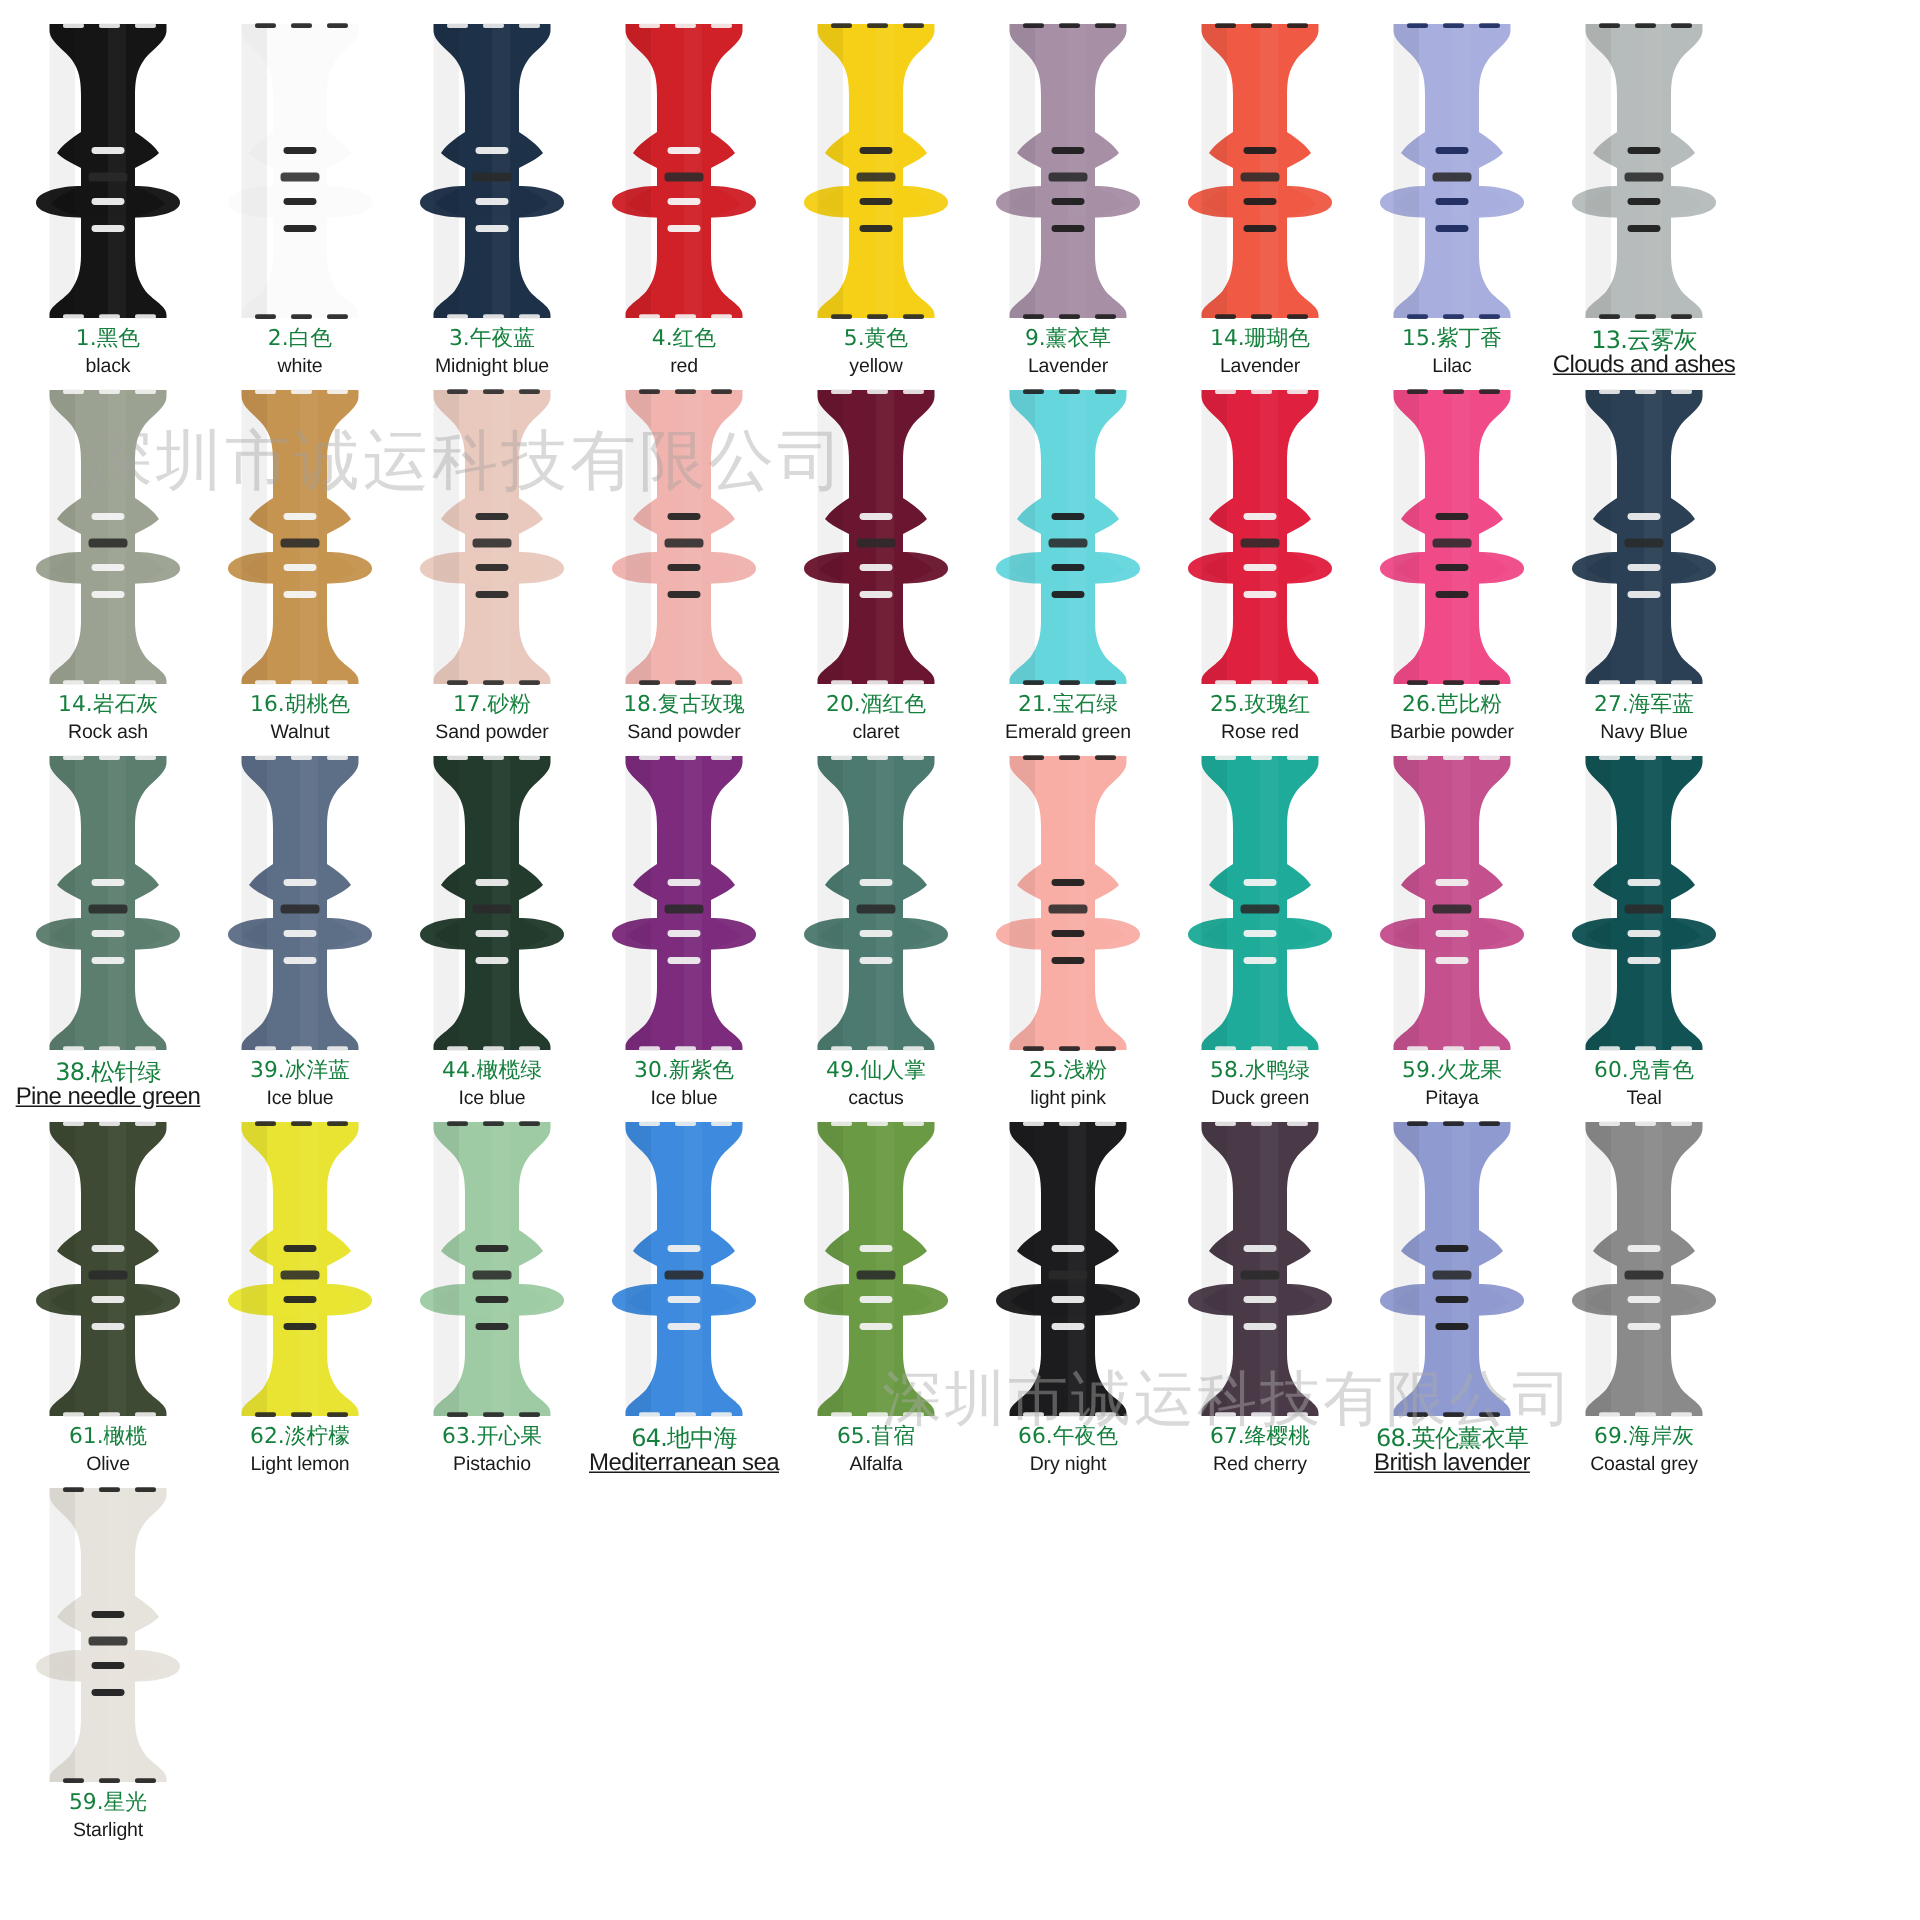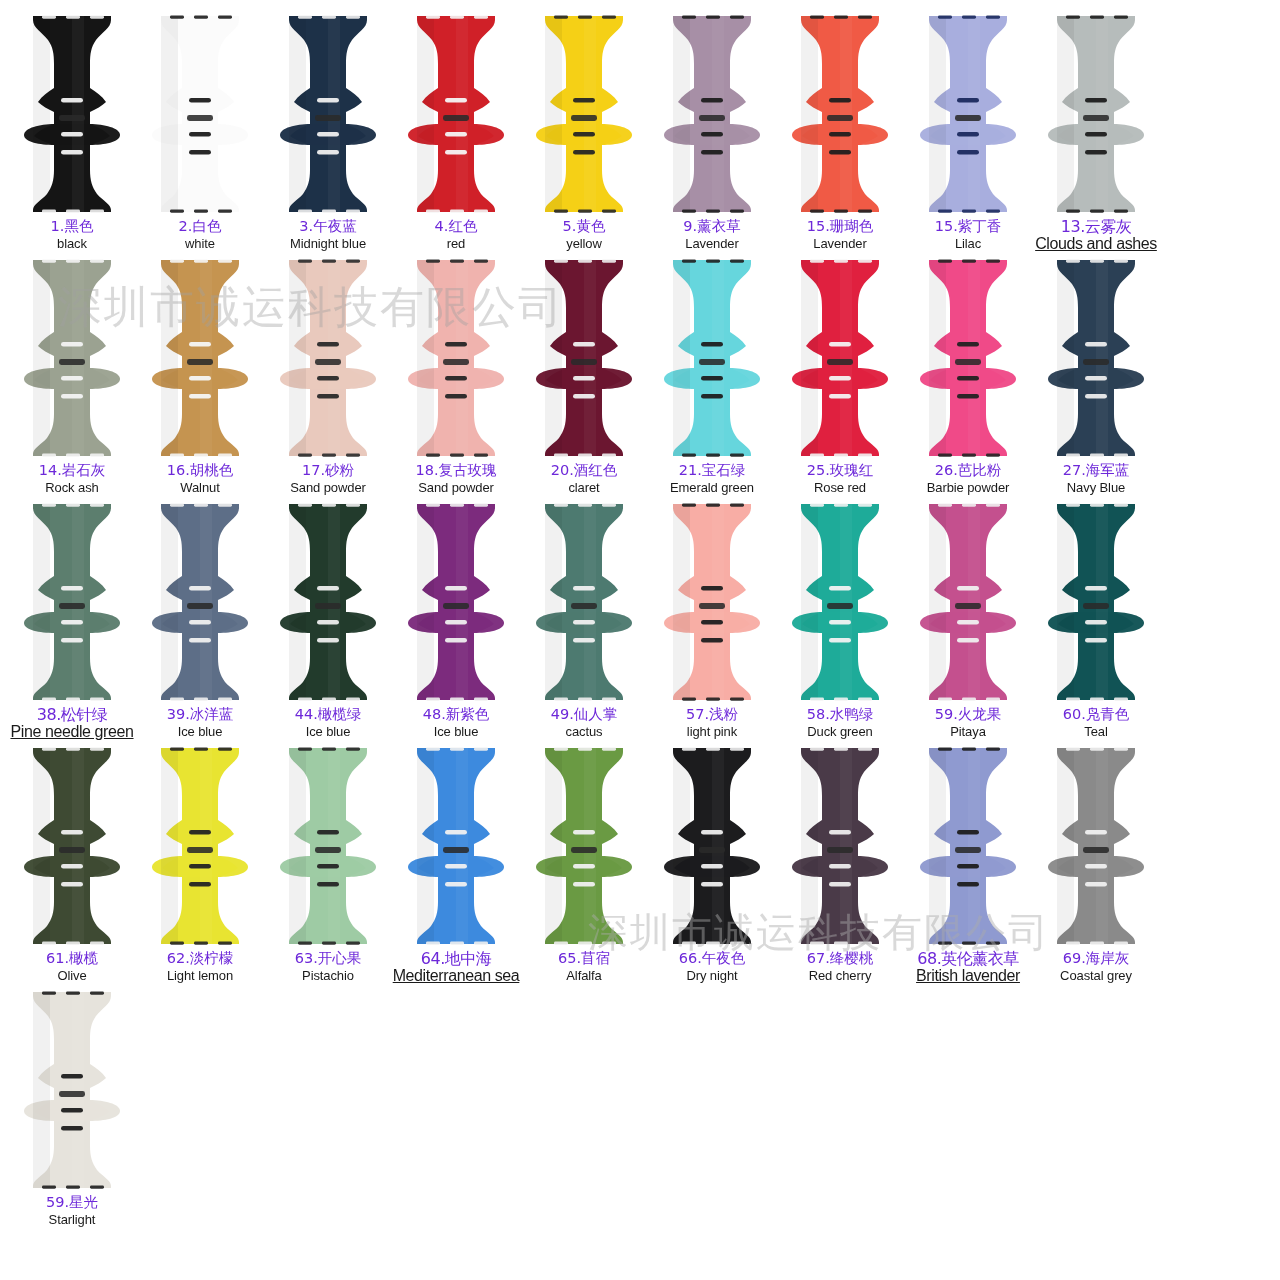--- a/index.html
+++ b/index.html
@@ -73,21 +73,21 @@
     display: block;
     position: relative;
   }
   .band-wrap svg {
     display: block;
     width: 124px;
     height: 200px;
   }
   .label-cn {
     font-size: 14.5px;
-    color: #6d28d9;
+    color: #15803d;
     line-height: 17px;
     margin-top: 4px;
     white-space: nowrap;
     font-family: "DejaVu Sans", "Liberation Sans", sans-serif;
     font-weight: 400;
     text-align: center;
   }
   .label-en {
     font-size: 13px;
     color: #1a1a1a;
@@ -256,21 +256,21 @@
             <rect x="80" y="1.5" width="14" height="3.2" rx="1.4" fill="#1f1f1f" opacity="0.9"></rect>
             <rect x="32" y="195.5" width="14" height="3.2" rx="1.4" fill="#1f1f1f" opacity="0.9"></rect>
             <rect x="56" y="195.5" width="14" height="3.2" rx="1.4" fill="#1f1f1f" opacity="0.9"></rect>
             <rect x="80" y="195.5" width="14" height="3.2" rx="1.4" fill="#1f1f1f" opacity="0.9"></rect>
             <rect x="51" y="84" width="22" height="4.6" rx="2.4" fill="#1f1f1f" opacity="0.95"></rect>
             <rect x="49" y="101" width="26" height="6" rx="2.4" fill="#2a2a2a" opacity="0.88"></rect>
             <rect x="51" y="118" width="22" height="4.6" rx="2.4" fill="#1f1f1f" opacity="0.95"></rect>
             <rect x="51" y="136" width="22" height="4.6" rx="2.4" fill="#1f1f1f" opacity="0.95"></rect>
           </svg>
         </div>
-        <div class="label-cn">15.珊瑚色</div>
+        <div class="label-cn">14.珊瑚色</div>
         <div class="label-en">Lavender</div>
       </div>
       <div class="cell">
         <div class="band-wrap">
           <svg viewBox="0 0 124 200" width="124" height="200">
             <path d="M 23,2 L 101,2 L 101,6 C 101,14 92,18 86,26 C 81,33 80,40 80,50 L 80,74 C 86,78 92,82 96,88 C 92,92 86,95 80,98 L 80,110 C 88,113 96,117 100,122 C 95,126 87,129 80,131 L 80,156 C 80,166 82,173 87,180 C 93,187 101,190 101,196 L 101,198 L 23,198 L 23,196 C 23,190 31,187 37,180 C 42,173 44,166 44,156 L 44,131 C 37,129 29,126 24,122 C 28,117 36,113 44,110 L 44,98 C 38,95 32,92 28,88 C 32,82 38,78 44,74 L 44,50 C 44,40 43,33 38,26 C 32,18 23,14 23,6 Z" fill="#a8aede"></path>
             <path d="M 44,110 C 30,110 14,114 14,121 C 14,128 30,131 44,131 L 80,131 C 94,131 110,128 110,121 C 110,114 94,110 80,110 Z" fill="#a8aede" opacity="0.97"></path>
             <path d="M 23,2 L 40,2 L 40,198 L 23,198 Z" fill="#000000" opacity="0.055"></path>
             <path d="M 62,2 L 74,2 L 74,198 L 62,198 Z" fill="#ffffff" opacity="0.045"></path>
             <rect x="32" y="1.5" width="14" height="3.2" rx="1.4" fill="#1b2a5e" opacity="0.9"></rect>
@@ -590,21 +590,21 @@
             <rect x="80" y="1.5" width="14" height="3.2" rx="1.4" fill="#efefef" opacity="0.9"></rect>
             <rect x="32" y="195.5" width="14" height="3.2" rx="1.4" fill="#efefef" opacity="0.9"></rect>
             <rect x="56" y="195.5" width="14" height="3.2" rx="1.4" fill="#efefef" opacity="0.9"></rect>
             <rect x="80" y="195.5" width="14" height="3.2" rx="1.4" fill="#efefef" opacity="0.9"></rect>
             <rect x="51" y="84" width="22" height="4.6" rx="2.4" fill="#efefef" opacity="0.95"></rect>
             <rect x="49" y="101" width="26" height="6" rx="2.4" fill="#2a2a2a" opacity="0.88"></rect>
             <rect x="51" y="118" width="22" height="4.6" rx="2.4" fill="#efefef" opacity="0.95"></rect>
             <rect x="51" y="136" width="22" height="4.6" rx="2.4" fill="#efefef" opacity="0.95"></rect>
           </svg>
         </div>
-        <div class="label-cn">48.新紫色</div>
+        <div class="label-cn">30.新紫色</div>
         <div class="label-en">Ice blue</div>
       </div>
       <div class="cell">
         <div class="band-wrap">
           <svg viewBox="0 0 124 200" width="124" height="200">
             <path d="M 23,2 L 101,2 L 101,6 C 101,14 92,18 86,26 C 81,33 80,40 80,50 L 80,74 C 86,78 92,82 96,88 C 92,92 86,95 80,98 L 80,110 C 88,113 96,117 100,122 C 95,126 87,129 80,131 L 80,156 C 80,166 82,173 87,180 C 93,187 101,190 101,196 L 101,198 L 23,198 L 23,196 C 23,190 31,187 37,180 C 42,173 44,166 44,156 L 44,131 C 37,129 29,126 24,122 C 28,117 36,113 44,110 L 44,98 C 38,95 32,92 28,88 C 32,82 38,78 44,74 L 44,50 C 44,40 43,33 38,26 C 32,18 23,14 23,6 Z" fill="#4d7a70"></path>
             <path d="M 44,110 C 30,110 14,114 14,121 C 14,128 30,131 44,131 L 80,131 C 94,131 110,128 110,121 C 110,114 94,110 80,110 Z" fill="#4d7a70" opacity="0.97"></path>
             <path d="M 23,2 L 40,2 L 40,198 L 23,198 Z" fill="#000000" opacity="0.055"></path>
             <path d="M 62,2 L 74,2 L 74,198 L 62,198 Z" fill="#ffffff" opacity="0.045"></path>
             <rect x="32" y="1.5" width="14" height="3.2" rx="1.4" fill="#f0f0f0" opacity="0.9"></rect>
@@ -634,21 +634,21 @@
             <rect x="80" y="1.5" width="14" height="3.2" rx="1.4" fill="#1f1f1f" opacity="0.9"></rect>
             <rect x="32" y="195.5" width="14" height="3.2" rx="1.4" fill="#1f1f1f" opacity="0.9"></rect>
             <rect x="56" y="195.5" width="14" height="3.2" rx="1.4" fill="#1f1f1f" opacity="0.9"></rect>
             <rect x="80" y="195.5" width="14" height="3.2" rx="1.4" fill="#1f1f1f" opacity="0.9"></rect>
             <rect x="51" y="84" width="22" height="4.6" rx="2.4" fill="#1f1f1f" opacity="0.95"></rect>
             <rect x="49" y="101" width="26" height="6" rx="2.4" fill="#2a2a2a" opacity="0.88"></rect>
             <rect x="51" y="118" width="22" height="4.6" rx="2.4" fill="#1f1f1f" opacity="0.95"></rect>
             <rect x="51" y="136" width="22" height="4.6" rx="2.4" fill="#1f1f1f" opacity="0.95"></rect>
           </svg>
         </div>
-        <div class="label-cn">57.浅粉</div>
+        <div class="label-cn">25.浅粉</div>
         <div class="label-en">light pink</div>
       </div>
       <div class="cell">
         <div class="band-wrap">
           <svg viewBox="0 0 124 200" width="124" height="200">
             <path d="M 23,2 L 101,2 L 101,6 C 101,14 92,18 86,26 C 81,33 80,40 80,50 L 80,74 C 86,78 92,82 96,88 C 92,92 86,95 80,98 L 80,110 C 88,113 96,117 100,122 C 95,126 87,129 80,131 L 80,156 C 80,166 82,173 87,180 C 93,187 101,190 101,196 L 101,198 L 23,198 L 23,196 C 23,190 31,187 37,180 C 42,173 44,166 44,156 L 44,131 C 37,129 29,126 24,122 C 28,117 36,113 44,110 L 44,98 C 38,95 32,92 28,88 C 32,82 38,78 44,74 L 44,50 C 44,40 43,33 38,26 C 32,18 23,14 23,6 Z" fill="#1eab99"></path>
             <path d="M 44,110 C 30,110 14,114 14,121 C 14,128 30,131 44,131 L 80,131 C 94,131 110,128 110,121 C 110,114 94,110 80,110 Z" fill="#1eab99" opacity="0.97"></path>
             <path d="M 23,2 L 40,2 L 40,198 L 23,198 Z" fill="#000000" opacity="0.055"></path>
             <path d="M 62,2 L 74,2 L 74,198 L 62,198 Z" fill="#ffffff" opacity="0.045"></path>
             <rect x="32" y="1.5" width="14" height="3.2" rx="1.4" fill="#f2f2f2" opacity="0.9"></rect>

